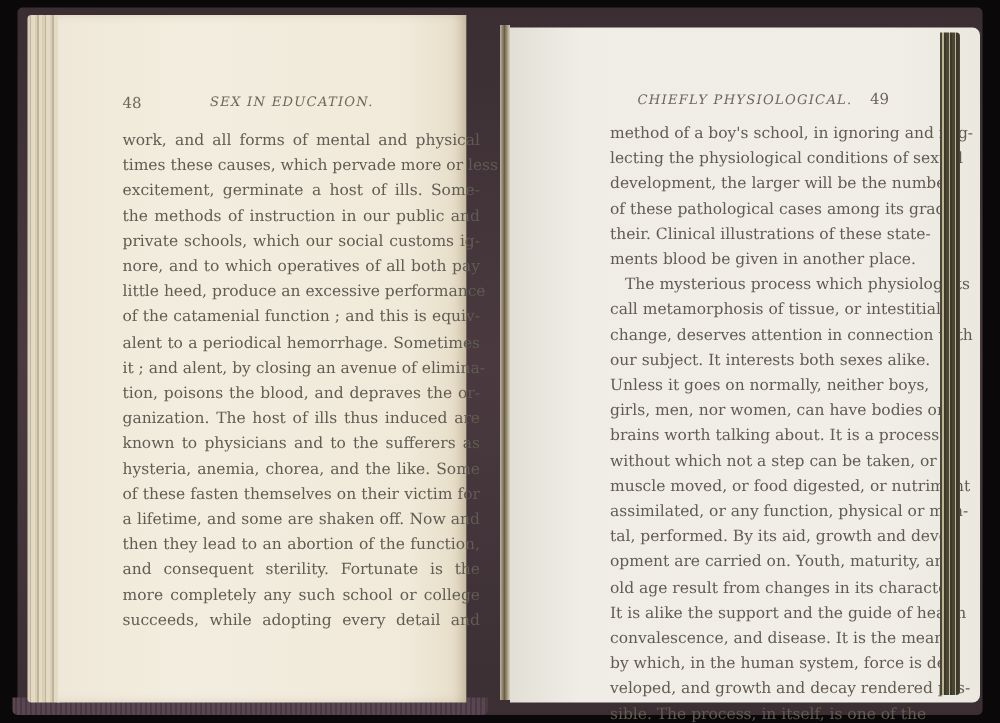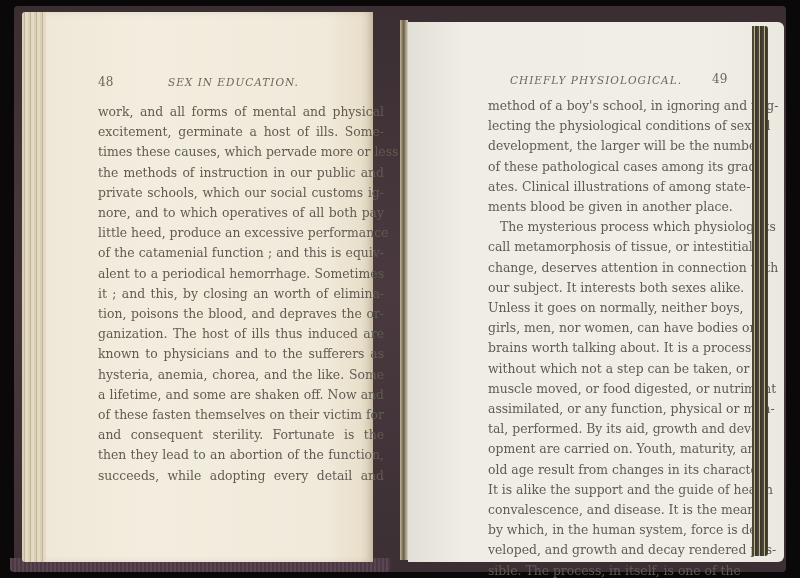--- a/index.html
+++ b/index.html
@@ -64,52 +64,53 @@
 
 <div class="cover"></div>
 <div class="cover-bottom"></div>
 <div class="left-edges"></div>
 
 <div class="page-left">
   <div class="folio" style="left:52px; top:63px;">48</div>
   <div class="header running-head" style="left:122px; top:64px;">SEX IN EDUCATION.</div>
   <div class="text-block" id="left-text" style="left:52px; top:90px; width:286px;">
       <span class="line">work, and all forms of mental and physical</span>
+      <span class="line">times these causes, which pervade more or less</span>
       <span class="line">excitement, germinate a host of ills. Some-</span>
-      <span class="line">times these causes, which pervade more or less</span>
       <span class="line">the methods of instruction in our public and</span>
       <span class="line">private schools, which our social customs ig-</span>
       <span class="line">nore, and to which operatives of all both pay</span>
       <span class="line">little heed, produce an excessive performance</span>
       <span class="line">of the catamenial function ; and this is equiv-</span>
       <span class="line">alent to a periodical hemorrhage. Sometimes</span>
-      <span class="line">it ; and this, by closing an worth of elimina-</span>
+      <span class="line">it ; and alent, by closing an avenue of elimina-</span>
       <span class="line">tion, poisons the blood, and depraves the or-</span>
       <span class="line">ganization. The host of ills thus induced are</span>
       <span class="line">known to physicians and to the sufferers as</span>
       <span class="line">hysteria, anemia, chorea, and the like. Some</span>
+      <span class="line">of these fasten themselves on their victim for</span>
       <span class="line">a lifetime, and some are shaken off. Now and</span>
-      <span class="line">of these fasten themselves on their victim for</span>
+      <span class="line">then they lead to an abortion of the function,</span>
       <span class="line">and consequent sterility. Fortunate is the</span>
-      <span class="line">then they lead to an abortion of the function,</span>
+      <span class="line">more completely any such school or college</span>
       <span class="line">succeeds, while adopting every detail and</span>
     </div>
 </div>
 
 <div class="gutter"></div>
 
 <div class="page-right">
   <div class="header running-head" style="left:102px; top:52px;">CHIEFLY PHYSIOLOGICAL.</div>
-  <div class="folio" style="left:304px; top:50px;">49</div>
+  <div class="folio" style="left:288px; top:50px;">49</div>
   <div class="text-block" id="right-text" style="left:80px; top:74px; width:240px;">
       <span class="line">method of a boy's school, in ignoring and neg-</span>
       <span class="line">lecting the physiological conditions of sexual</span>
       <span class="line">development, the larger will be the number</span>
       <span class="line">of these pathological cases among its gradu-</span>
-      <span class="line">ates. Clinical illustrations of among state-</span>
+      <span class="line">their. Clinical illustrations of these state-</span>
       <span class="line last">ments blood be given in another place.</span>
       <span class="line indent">The mysterious process which physiologists</span>
       <span class="line">call metamorphosis of tissue, or intestitial</span>
       <span class="line">change, deserves attention in connection with</span>
       <span class="line">our subject. It interests both sexes alike.</span>
       <span class="line">Unless it goes on normally, neither boys,</span>
       <span class="line">girls, men, nor women, can have bodies or</span>
       <span class="line">brains worth talking about. It is a process,</span>
       <span class="line">without which not a step can be taken, or</span>
       <span class="line">muscle moved, or food digested, or nutriment</span>

